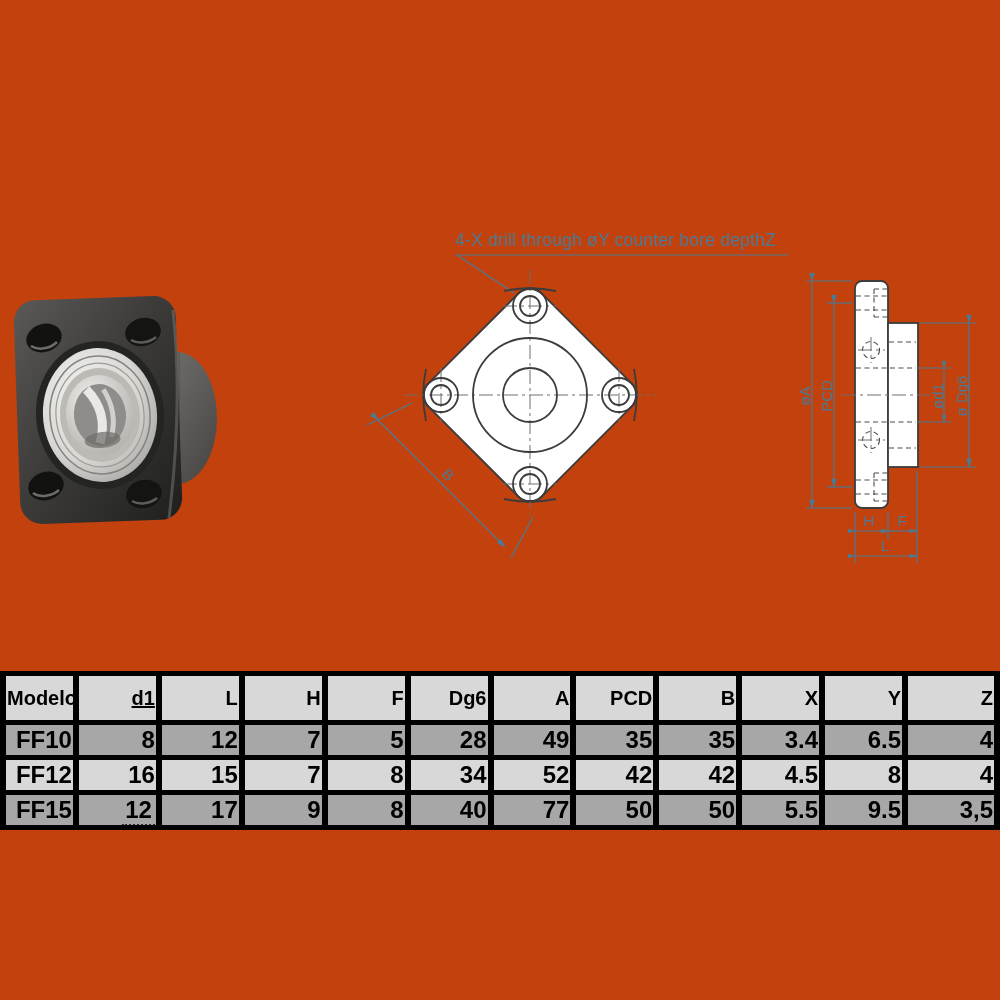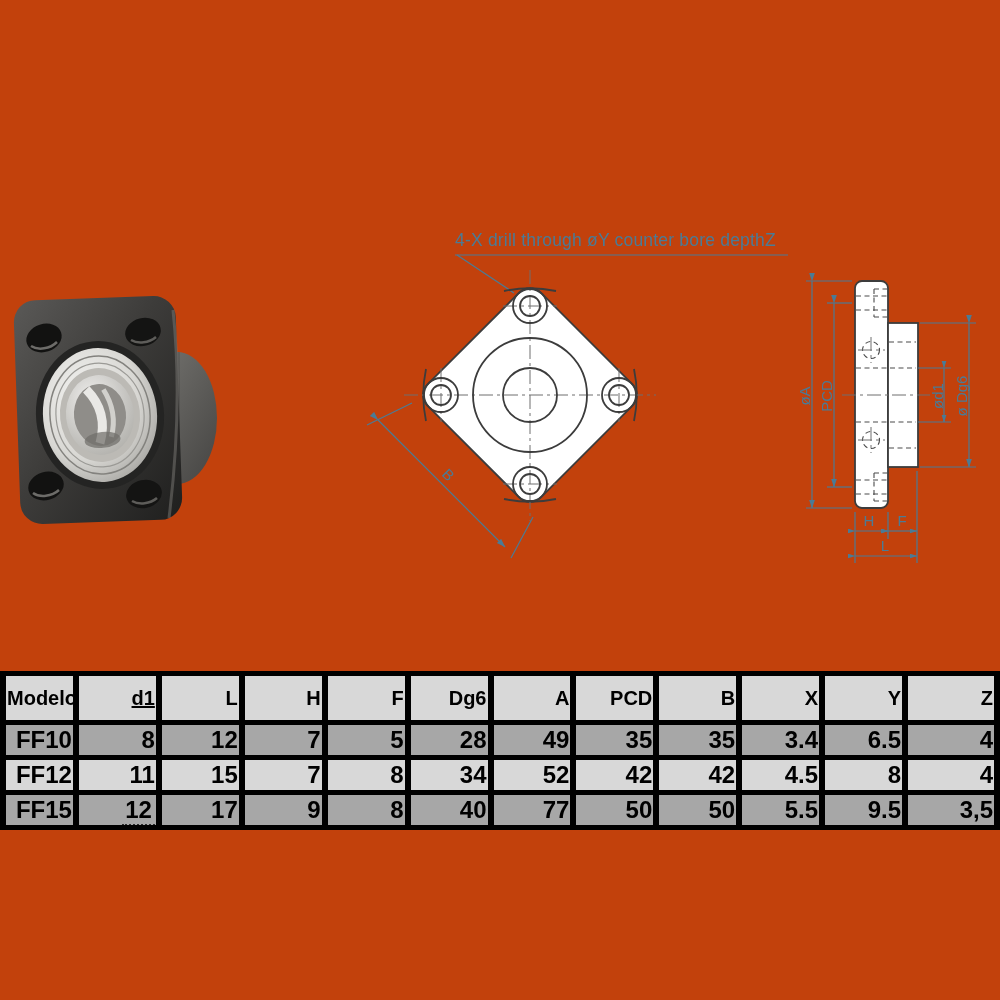--- a/index.html
+++ b/index.html
@@ -264,21 +264,21 @@
             <td>28</td>
             <td>49</td>
             <td>35</td>
             <td>35</td>
             <td>3.4</td>
             <td>6.5</td>
             <td>4</td>
           </tr>
           <tr class="row-light">
             <td>FF12</td>
-            <td>11</td>
+            <td>16</td>
             <td>15</td>
             <td>7</td>
             <td>8</td>
             <td>34</td>
             <td>52</td>
             <td>42</td>
             <td>42</td>
             <td>4.5</td>
             <td>8</td>
             <td>4</td>

